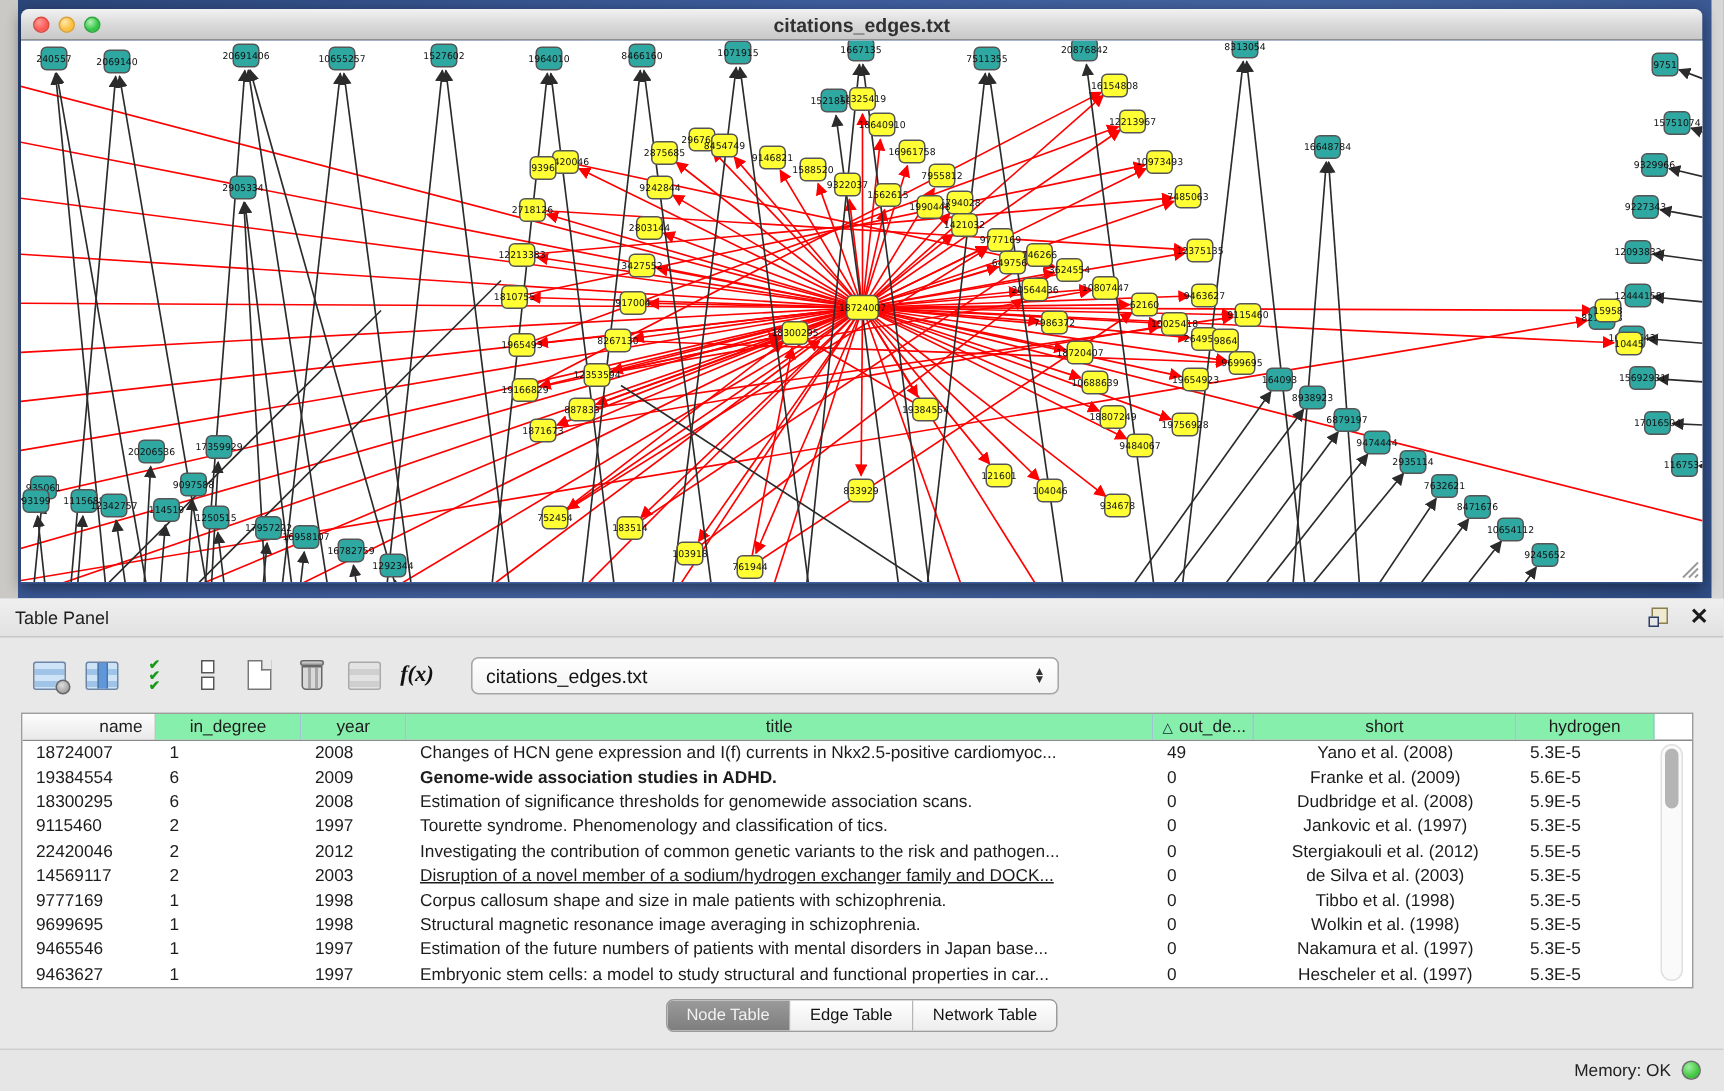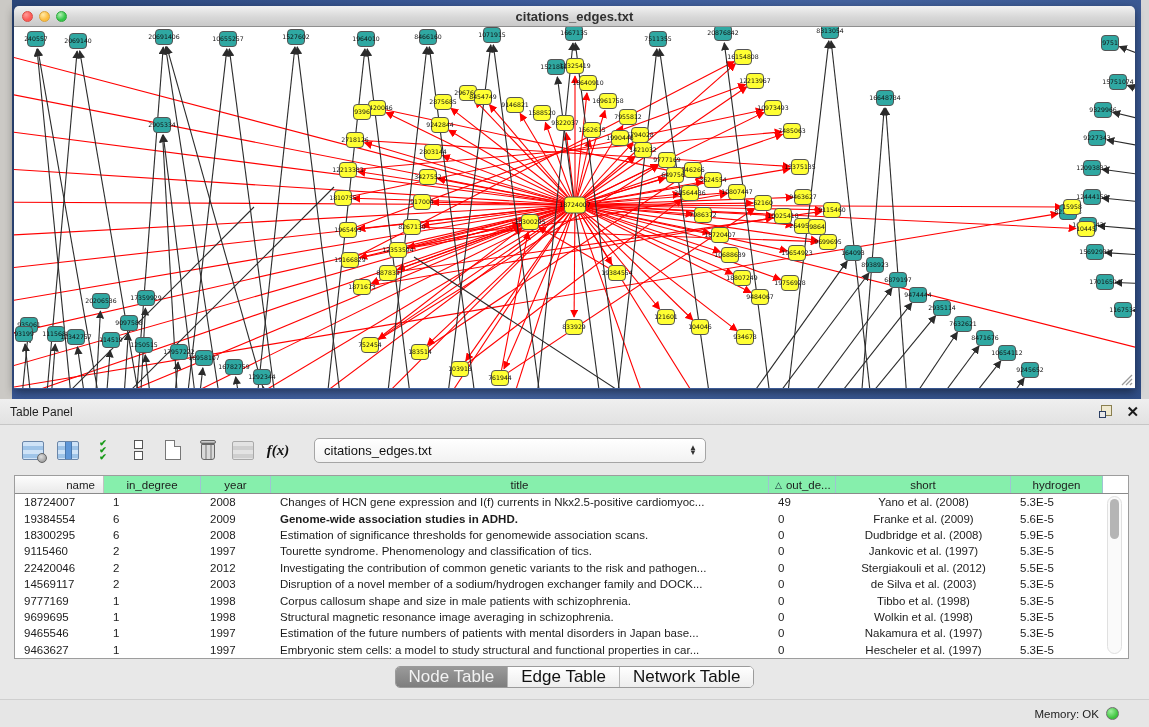--- a/index.html
+++ b/index.html
@@ -54,27 +54,27 @@
   .th.sorted { justify-content:flex-start; padding-left:6px; }
   .th .sort-ic { font-size:9px; margin-right:4px; color:#123; }
   .trow { display:flex; height:16.4px; align-items:center; }
   .td { font-size:11.5px; color:#1c1c1c; white-space:nowrap; overflow:hidden; padding-left:9px; }
   .td.center { text-align:center; padding-left:0; }
   .vscroll { position:absolute; right:6px; top:20px; bottom:4px; width:15px; background:#fafafa; border:1px solid #e0e0e0; border-radius:8px; }
   .vthumb { position:absolute; top:2px; left:2px; width:9px; height:40px; background:#b5b5b5; border-radius:5px; }
 
   .tabsrow { display:flex; justify-content:center; padding-top:7px; }
   .seg { display:flex; border:1px solid #9b9b9b; border-radius:5px; overflow:hidden; background:#fff; height:22px; }
-  .seg .segbtn { font-size:17px; padding:0 13px; display:flex; align-items:center; color:#111;
+  .seg .segbtn { font-size:11px; padding:0 13px; display:flex; align-items:center; color:#111;
     background:linear-gradient(#ffffff,#ededed); border-right:1px solid #b5b5b5; }
   .seg .segbtn:last-child { border-right:none; }
   .seg .segbtn.sel { background:linear-gradient(#9a9a9a,#7e7e7e); color:#f2f2f2; }
 
   .statusbar { position:absolute; bottom:0; left:0; right:0; height:28px; border-top:1px solid #cfcfcf;
-    display:flex; align-items:center; justify-content:flex-end; padding-right:30px; gap:7px; background:#e6e6e6; }
+    display:flex; align-items:center; justify-content:flex-end; padding-right:15px; gap:7px; background:#e6e6e6; }
   .mem-label { font-size:11.5px; color:#222; }
   .mem-dot { width:13px; height:13px; border-radius:50%; background:radial-gradient(circle at 35% 30%,#9ef09e,#3ec43e 65%); border:1px solid #6f6f6f; }
 
   
   .ic-table { width:22px; height:19px; border:1px solid #6b86a8; background:
       repeating-linear-gradient(#cfe3f7 0 4px,#9fc4e8 4px 8px); position:relative; border-radius:2px; }
   .ic-table.grey { border-color:#9a9a9a; background:repeating-linear-gradient(#e3e3e3 0 4px,#c9c9c9 4px 8px); opacity:.8; }
   .ic-gear { position:absolute; right:-4px; bottom:-4px; width:10px; height:10px; border-radius:50%;
       background:radial-gradient(circle at 40% 35%,#ddd,#8a8a8a); border:1px solid #666; }
   .ic-col { position:absolute; left:7px; top:0; width:7px; height:100%; background:#5f97d8; border-left:1px solid #4a78ad; border-right:1px solid #4a78ad; }
@@ -869,21 +869,21 @@
           <div class="td" style="width: 70px;">2012</div>
           <div class="td" style="width: 498px;">Investigating the contribution of common genetic variants to the risk and pathogen...</div>
           <div class="td" style="width: 67px;">0</div>
           <div class="td center" style="width: 175px;">Stergiakouli et al. (2012)</div>
           <div class="td" style="width: 92px;">5.5E-5</div>
         </div>
         <div class="trow">
           <div class="td" style="width: 89px;">14569117</div>
           <div class="td" style="width: 97px;">2</div>
           <div class="td" style="width: 70px;">2003</div>
-          <div class="td" style="width: 498px;">Disruption of a novel member of a sodium/hydrogen exchanger family and DOCK...</div>
+          <div class="td" style="width: 498px; text-decoration: underline;">Disruption of a novel member of a sodium/hydrogen exchanger family and DOCK...</div>
           <div class="td" style="width: 67px;">0</div>
           <div class="td center" style="width: 175px;">de Silva et al. (2003)</div>
           <div class="td" style="width: 92px;">5.3E-5</div>
         </div>
         <div class="trow">
           <div class="td" style="width: 89px;">9777169</div>
           <div class="td" style="width: 97px;">1</div>
           <div class="td" style="width: 70px;">1998</div>
           <div class="td" style="width: 498px;">Corpus callosum shape and size in male patients with schizophrenia.</div>
           <div class="td" style="width: 67px;">0</div>

